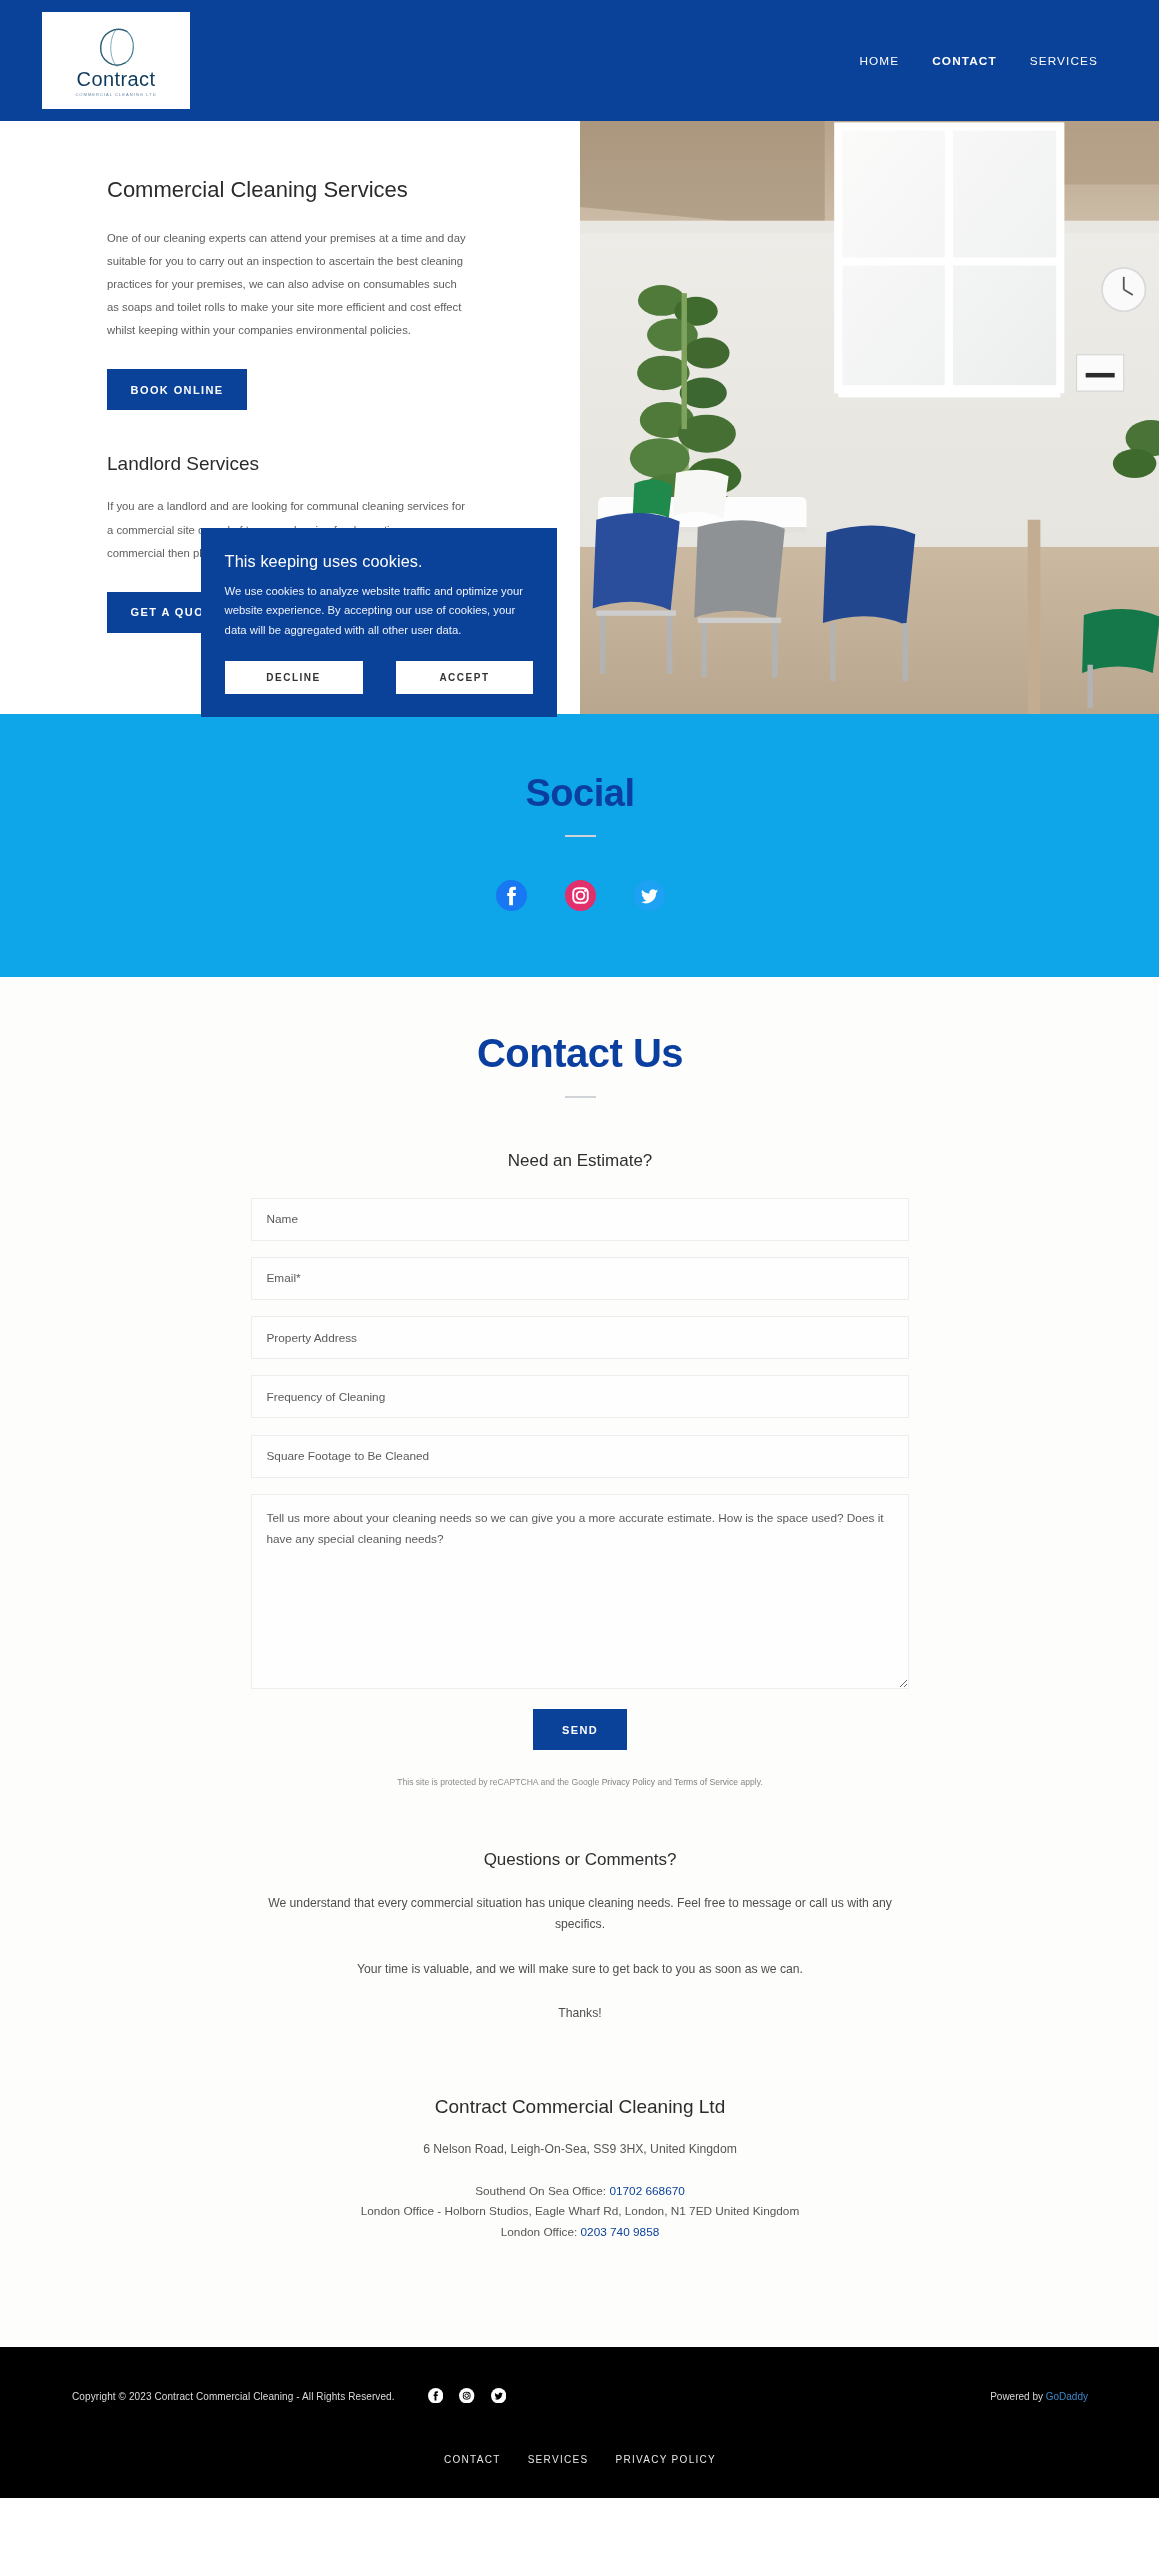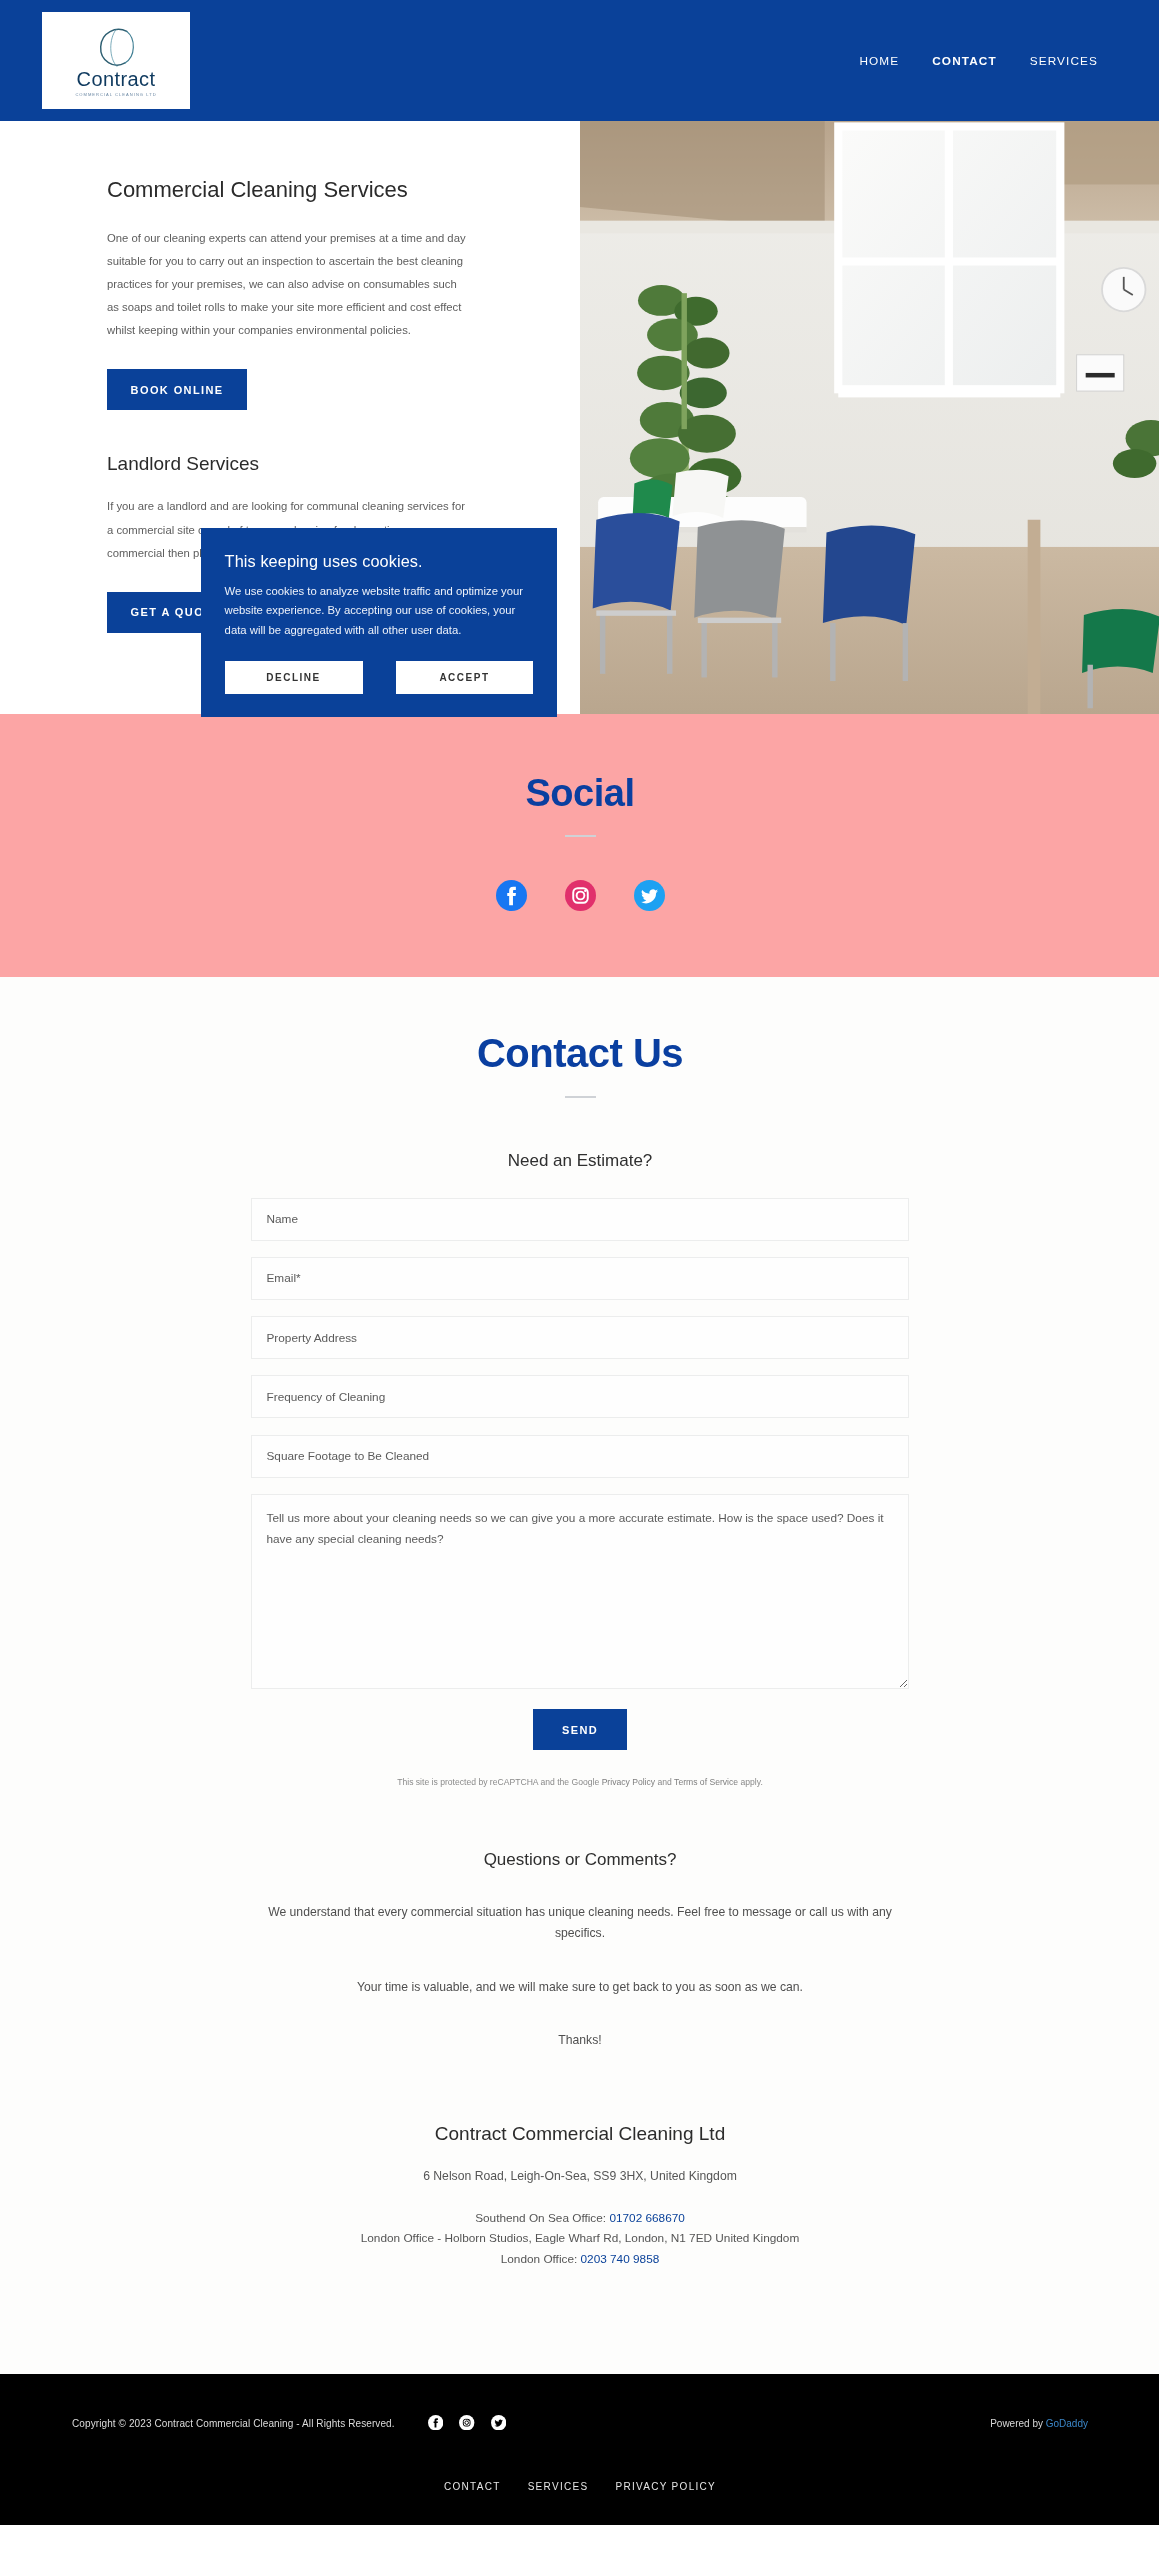--- a/index.html
+++ b/index.html
@@ -140,21 +140,21 @@
     font-size: 10px;
     letter-spacing: 1.5px;
     font-weight: 700;
     color: #333;
     cursor: pointer;
     font-family: "Liberation Sans", sans-serif;
   }
 
   
   .social {
-    background: #fca5a5;
+    background: #0ea5e9;
     padding: 58px 0 63px 0;
     text-align: center;
   }
   .fancy-title {
     font-family: "Liberation Sans", sans-serif;
     font-size: 38px;
     font-weight: 700;
     color: #0a3fa0;
     letter-spacing: -0.5px;
   }
@@ -200,21 +200,21 @@
     font-family: "Liberation Sans", sans-serif;
   }
   .recaptcha {
     font-size: 8.6px;
     color: #8a8a8a;
     margin-top: 27px;
   }
   .recaptcha a { color: #7e7e7e; text-decoration: none; }
 
   .qc-title { font-size: 17px; color: #2f2f2f; font-weight: 400; margin: 63px 0 0 0; }
-  .qc-p { font-size: 12.2px; color: #4f4f4f; line-height: 1.75; margin-top: 32px; max-width: 634px; margin-left:auto; margin-right:auto;}
+  .qc-p { font-size: 12.2px; color: #4f4f4f; line-height: 1.75; margin-top: 23px; max-width: 634px; margin-left:auto; margin-right:auto;}
 
   .company { font-size: 19px; color: #2c2c2c; font-weight: 400; margin-top: 72px; }
   .addr { font-size: 12.2px; color: #555; margin-top: 23.6px; }
   .addr2 { font-size: 11.8px; color: #555; line-height: 1.72; margin-top: 25px; }
   .addr2 a { color: #0a4199; text-decoration: none; }
   .lnk { color: #0a4199; text-decoration: none; }
   .contact-bottom-pad { height: 51px; }
 
   
   .footer { background: #000000; color: #e8e8e8; padding: 31px 0 0 0; }

